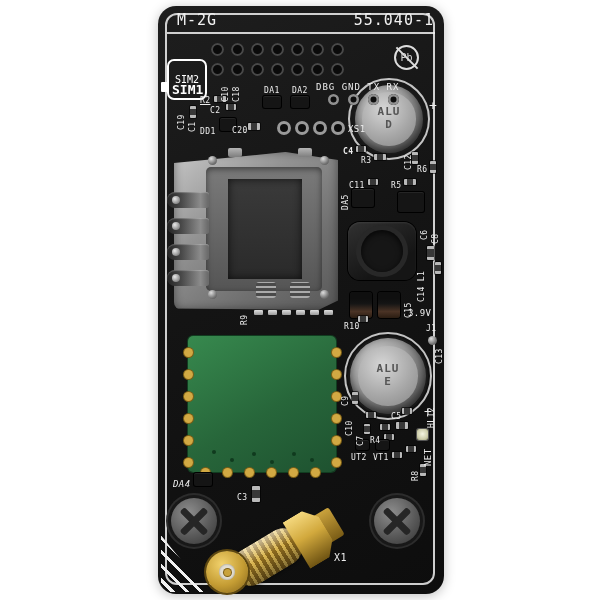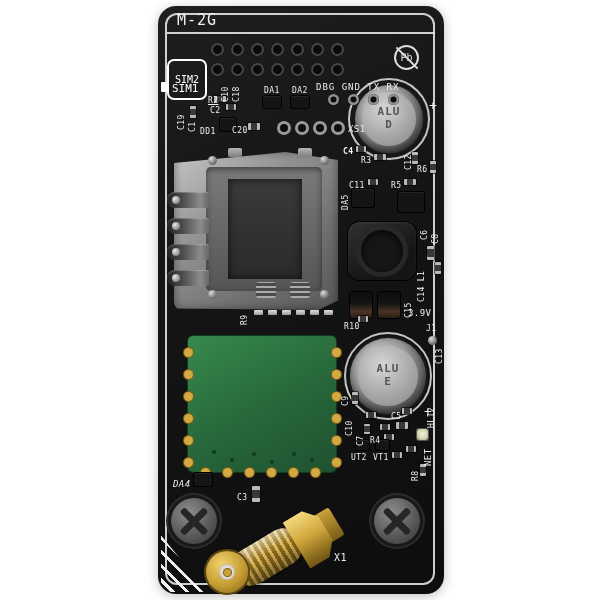--- a/index.html
+++ b/index.html
@@ -11,21 +11,21 @@
          background:linear-gradient(155deg,#1e1e1e 0%,#141414 45%,#0d0d0d 100%);
          box-shadow:0 2px 12px rgba(0,0,0,.25);}
   .silk-outline{left:165px;top:13px;width:270px;height:572px;border:2px solid rgba(240,240,240,.85);border-radius:12px;}
   .hline{left:167px;top:32px;width:268px;height:2px;background:rgba(240,240,240,.85);}
   .title-l{left:177px;top:11px;color:#f0f0f0;font-size:15px;letter-spacing:1px;}
   .title-r{left:300px;top:11px;width:134px;text-align:right;color:#f0f0f0;font-size:15px;letter-spacing:1px;}
   .pb{left:394px;top:45px;width:25px;height:25px;border:2px solid #ddd;border-radius:50%;color:#ddd;
       font-size:10px;display:flex;align-items:center;justify-content:center;}
   .pb-slash{position:absolute;left:-4px;top:10px;width:30px;height:2px;background:#ddd;transform:rotate(45deg);}
   .sim2-box{left:167px;top:59px;border:2px solid #fff;border-radius:7px;padding:13px 6px;color:#fff;font-size:10px;}
-  .sim1-lab{left:172px;top:82px;color:#fff;font-size:11px;}
+  .sim1-lab{left:172px;top:82px;color:#fff;font-size:13px;font-weight:bold;}
   .sim1-mark{left:161px;top:82px;width:8px;height:10px;background:#fff;border-radius:1px;}
   
   .holder-body{left:174px;top:152px;width:164px;height:158px;border-radius:8px;
       background:linear-gradient(140deg,#c6c6c6,#939393 35%,#6f6f6f 70%,#585858);
       clip-path:polygon(0 7%,68% 0,100% 5%,100% 94%,88% 100%,0 99%);
       box-shadow:inset 0 0 10px rgba(0,0,0,.45);}
   .holder-frame{left:206px;top:167px;width:116px;height:124px;border-radius:5px;
       background:linear-gradient(180deg,#7a7a7a,#555);box-shadow:inset 0 2px 6px rgba(0,0,0,.5);}
   .holder-window{left:228px;top:179px;width:74px;height:100px;
       background:linear-gradient(180deg,#3a3a3a,#2a2a2a);box-shadow:inset 0 0 8px rgba(0,0,0,.7);}
@@ -106,20 +106,21 @@
   .silk{position:absolute;color:#ededed;font-size:8px;letter-spacing:.4px;white-space:pre;transform-origin:0 0;}
 </style>
 </head>
 <body>
 
 <div class="stage" id="stage">
   <div class="abs board"></div>
   <div class="abs silk-outline"></div>
   <div class="abs hline"></div>
   <div class="abs title-l">M-2G</div>
+  <div class="abs title-r">55.040-1</div>
 
   <div class="abs pb">
     <span>Pb</span>
     <i class="pb-slash"></i>
   </div>
 
   <div class="abs sim2-box">SIM2</div>
   <div class="abs sim1-mark"></div>
   <div class="abs sim1-lab">SIM1</div>
 
@@ -273,21 +274,21 @@
     <div class="chip" style="position: absolute; left: 398px; top: 192px; width: 26px; height: 20px;"></div>
     <div class="chip" style="position: absolute; left: 356px; top: 440px; width: 13px; height: 10px;"></div>
     <div class="chip" style="position: absolute; left: 376px; top: 440px; width: 13px; height: 10px;"></div>
     <div class="chip" style="position: absolute; left: 194px; top: 473px; width: 18px; height: 13px;"></div>
     <div class="led" style="position: absolute; left: 417px; top: 429px; width: 11px; height: 11px;"></div>
     <span class="silk" style="left: 221px; top: 102px; transform: rotate(-90deg);">C10</span>
     <span class="silk" style="left: 232px; top: 102px; transform: rotate(-90deg);">C18</span>
     <span class="silk" style="left: 264px; top: 86px;">DA1</span>
     <span class="silk" style="left: 292px; top: 86px;">DA2</span>
     <span class="silk" style="left: 316px; top: 82px; font-size: 9px; letter-spacing: 1px;">DBG GND TX RX</span>
-    <span class="silk" style="left: 208px; top: 96px; text-decoration: underline;">R2</span>
+    <span class="silk" style="left: 200px; top: 96px; text-decoration: underline;">R2</span>
     <span class="silk" style="left: 210px; top: 106px;">C2</span>
     <span class="silk" style="left: 177px; top: 130px; transform: rotate(-90deg);">C19</span>
     <span class="silk" style="left: 188px; top: 132px; transform: rotate(-90deg);">C1</span>
     <span class="silk" style="left: 200px; top: 127px;">DD1</span>
     <span class="silk" style="left: 232px; top: 126px;">C20</span>
     <span class="silk" style="left: 348px; top: 124px; font-size: 9px;">XS1</span>
     <span class="silk" style="left: 343px; top: 147px; font-weight: bold;">C4</span>
     <span class="silk" style="left: 361px; top: 156px;">R3</span>
     <span class="silk" style="left: 404px; top: 170px; transform: rotate(-90deg);">C12</span>
     <span class="silk" style="left: 417px; top: 165px;">R6</span>

